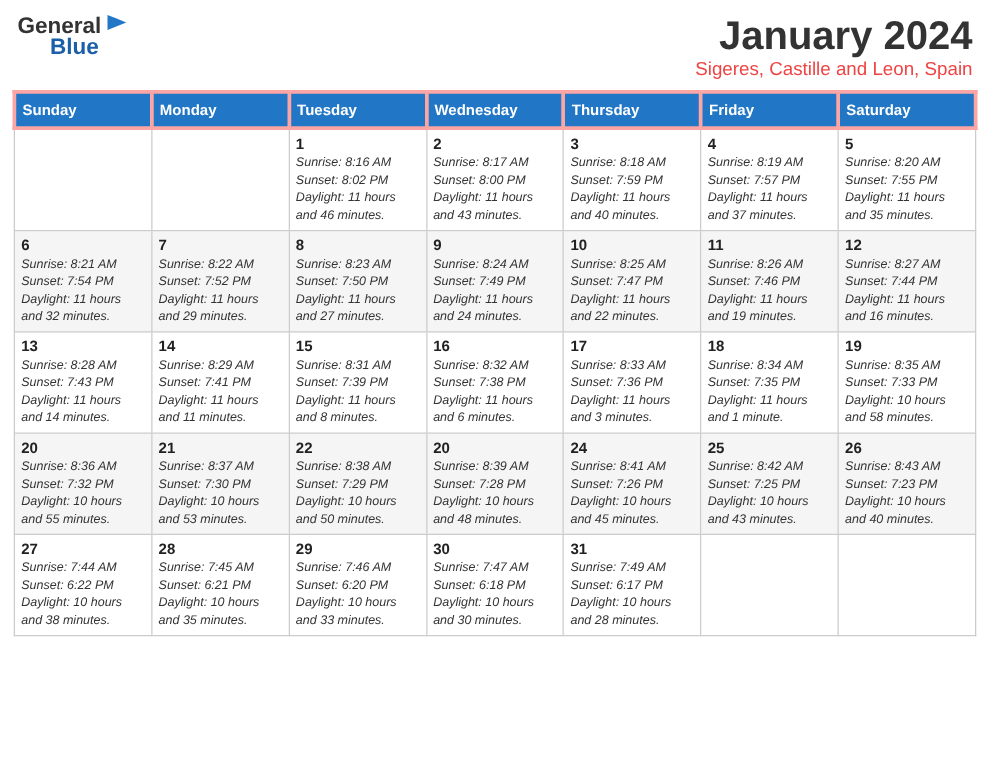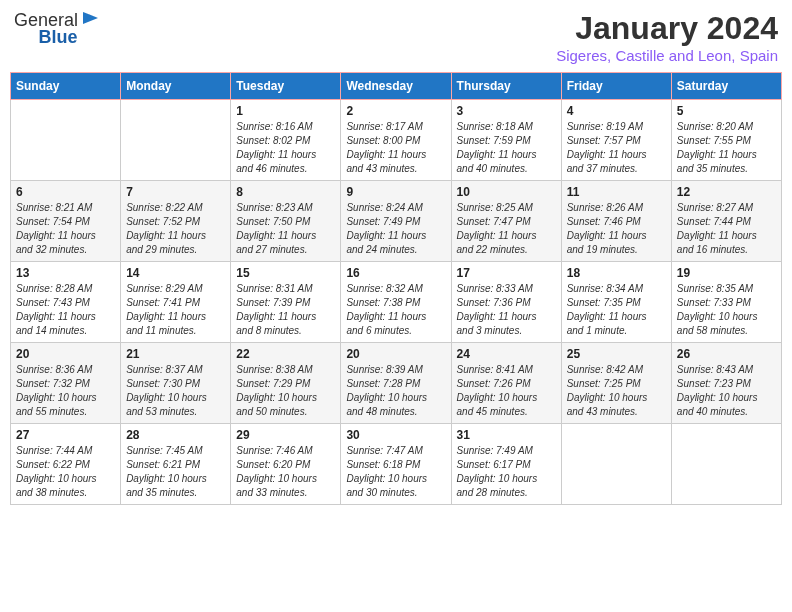--- a/index.html
+++ b/index.html
@@ -17,52 +17,52 @@
       margin-bottom: 8px;
       padding: 0 4px;
     }
     .logo {
       display: flex;
       align-items: center;
       gap: 2px;
     }
     .logo-text-general {
       font-size: 18px;
-      font-weight: normal;
+      font-weight: bold;
       color: #333;
     }
     .logo-text-blue {
       font-size: 18px;
       font-weight: bold;
       color: #1a5fa8;
     }
     .title-area {
       text-align: right;
     }
     .main-title {
       font-size: 32px;
       font-weight: bold;
       color: #333;
     }
     .subtitle {
       font-size: 15px;
-      color: #8b5cf6;
+      color: #ef4444;
     }
     .calendar-table {
       width: 100%;
       border-collapse: collapse;
       font-size: 11px;
     }
     .calendar-table th {
       background-color: #2176c5;
       color: #fff;
       text-align: left;
       padding: 6px 5px;
       font-size: 12px;
-      border: 1px solid #fca5a5;
+      border: 3px solid #fca5a5;
     }
     .calendar-table td {
       vertical-align: top;
       border: 1px solid #ccc;
       padding: 4px 5px;
       min-height: 70px;
       width: calc(100% / 7);
       background: #fff;
     }
     .calendar-table tr:nth-child(even) td {

